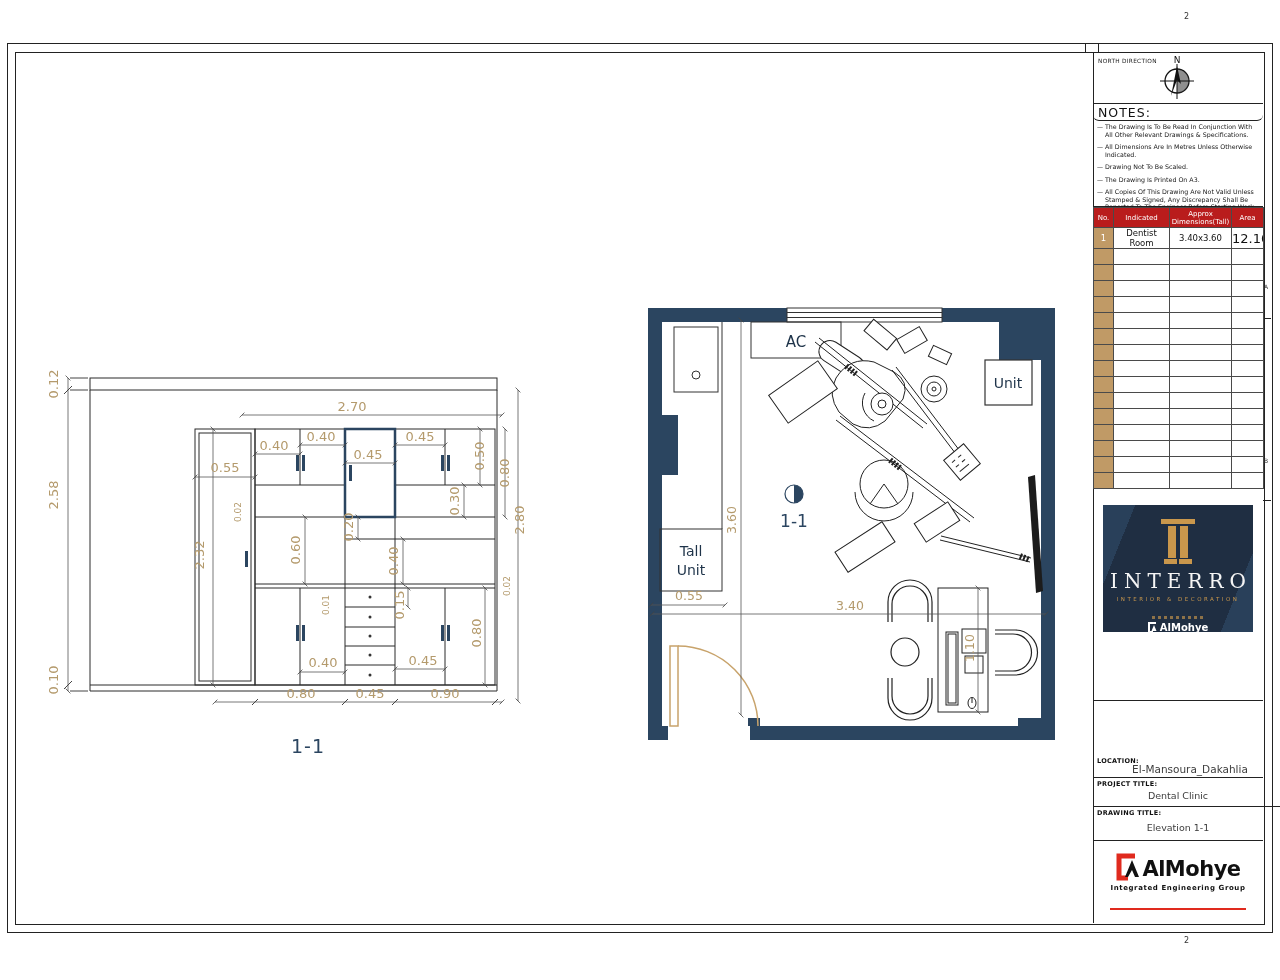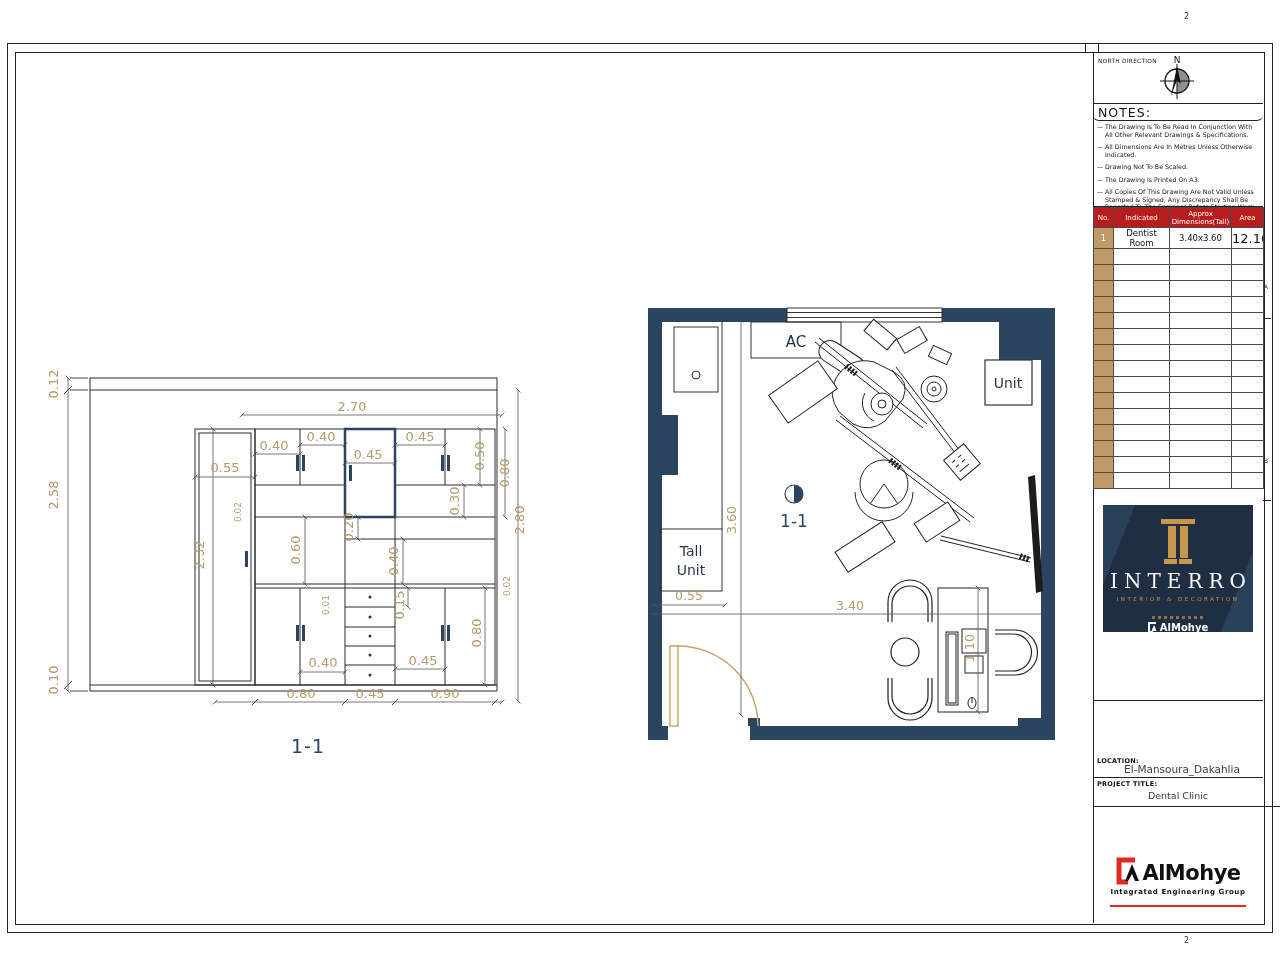--- a/index.html
+++ b/index.html
@@ -16,21 +16,21 @@
   table.sched td,table.sched th{border:1px solid #4a4a4a;padding:0;overflow:hidden;}
   table.sched th{background:#b91c1c;color:#fff;font-weight:normal;font-size:7px;line-height:8px;}
   td.no-cell{background:#c09a66;}
   .interro{background:#1f2e42;overflow:hidden;text-align:center;
            background-image:linear-gradient(112deg,#29405a 0 16%,#1f2e42 16% 84%,#29405a 84%);}
   .interro-title{color:#f5f5f5;font-family:"DejaVu Serif",serif;font-size:20px;letter-spacing:6px;margin-left:6px;}
   .interro-sub{color:#c9974c;font-size:5.5px;letter-spacing:2.5px;margin-top:3px;}
   .mini-mohye{color:#fff;font-size:10px;font-weight:bold;}
   .almohye-name{font-size:21px;font-weight:800;color:#101010;letter-spacing:-.5px;}
   .almohye-tag{font-size:7px;font-weight:bold;color:#101010;letter-spacing:.6px;
-               border-bottom:2px solid #e02a1e;padding-bottom:9px;}
+               border-bottom:2px solid #e02a1e;padding-bottom:16px;}
   .gridmark{font-size:8px;color:#333;}
 </style>
 </head>
 <body>
 
 <div id="sheet">
 
   <div class="abs" style="left:7px;top:43px;width:1264px;height:888px;border:1.5px solid #222;"></div>
   <div class="abs" style="left:15px;top:52px;width:1248px;height:871px;border:1px solid #222;"></div>
   <div class="abs" style="left:1093px;top:52px;width:0;height:871px;border-left:1px solid #222;"></div>
@@ -477,25 +477,29 @@
           <polygon points="3.5,9 6,3 8.5,9" fill="#fff"></polygon>
         </svg>
         <span class="mini-mohye">AlMohye</span>
       </div>
       <div style="margin:2px auto 0 auto;width:46px;height:1px;background:#fff;opacity:.6;"></div>
     </div>
   </div>
 
   <div class="abs" style="left:1093px;top:755px;width:170px;height:22px;border-bottom:1px solid #222;">
     <span class="abs tb-label" style="left:4px;top:2px;">LOCATION:</span>
-    <div class="abs tb-value" style="left:4px;top:8px;width:170px;font-size:10.5px;">El-Mansoura_Dakahlia</div>
+    <div class="abs tb-value" style="left:12px;top:8px;width:170px;font-size:10.5px;">El-Mansoura_Dakahlia</div>
   </div>
   <div class="abs" style="left:1093px;top:777px;width:201px;height:29px;border-bottom:1px solid #222;">
     <span class="abs tb-label" style="left:4px;top:3px;">PROJECT TITLE:</span>
     <div class="abs tb-value" style="left:0;top:13px;width:170px;font-size:9.5px;">Dental Clinic</div>
+  </div>
+  <div class="abs" style="left:1093px;top:806px;width:170px;height:34px;border-bottom:1.5px solid #222;">
+    <span class="abs tb-label" style="left:4px;top:3px;">DRAWING TITLE:</span>
+    <div class="abs tb-value" style="left:0;top:16px;width:170px;font-size:9.5px;">Elevation 1-1</div>
   </div>
 
   <div class="abs" style="left:1093px;top:840px;width:170px;height:83px;display:flex;flex-direction:column;align-items:center;justify-content:center;">
     <div style="display:flex;align-items:flex-end;gap:1px;">
       <svg width="26" height="28" viewBox="0 0 26 28">
         <path d="M20,3 L4,3 L4,25 L13,25" fill="none" stroke="#e02a1e" stroke-width="5"></path>
         <polygon points="10,24 17,7 24,24 20,24 17,17 13,24" fill="#111"></polygon>
       </svg>
       <span class="almohye-name">AlMohye</span>
     </div>

